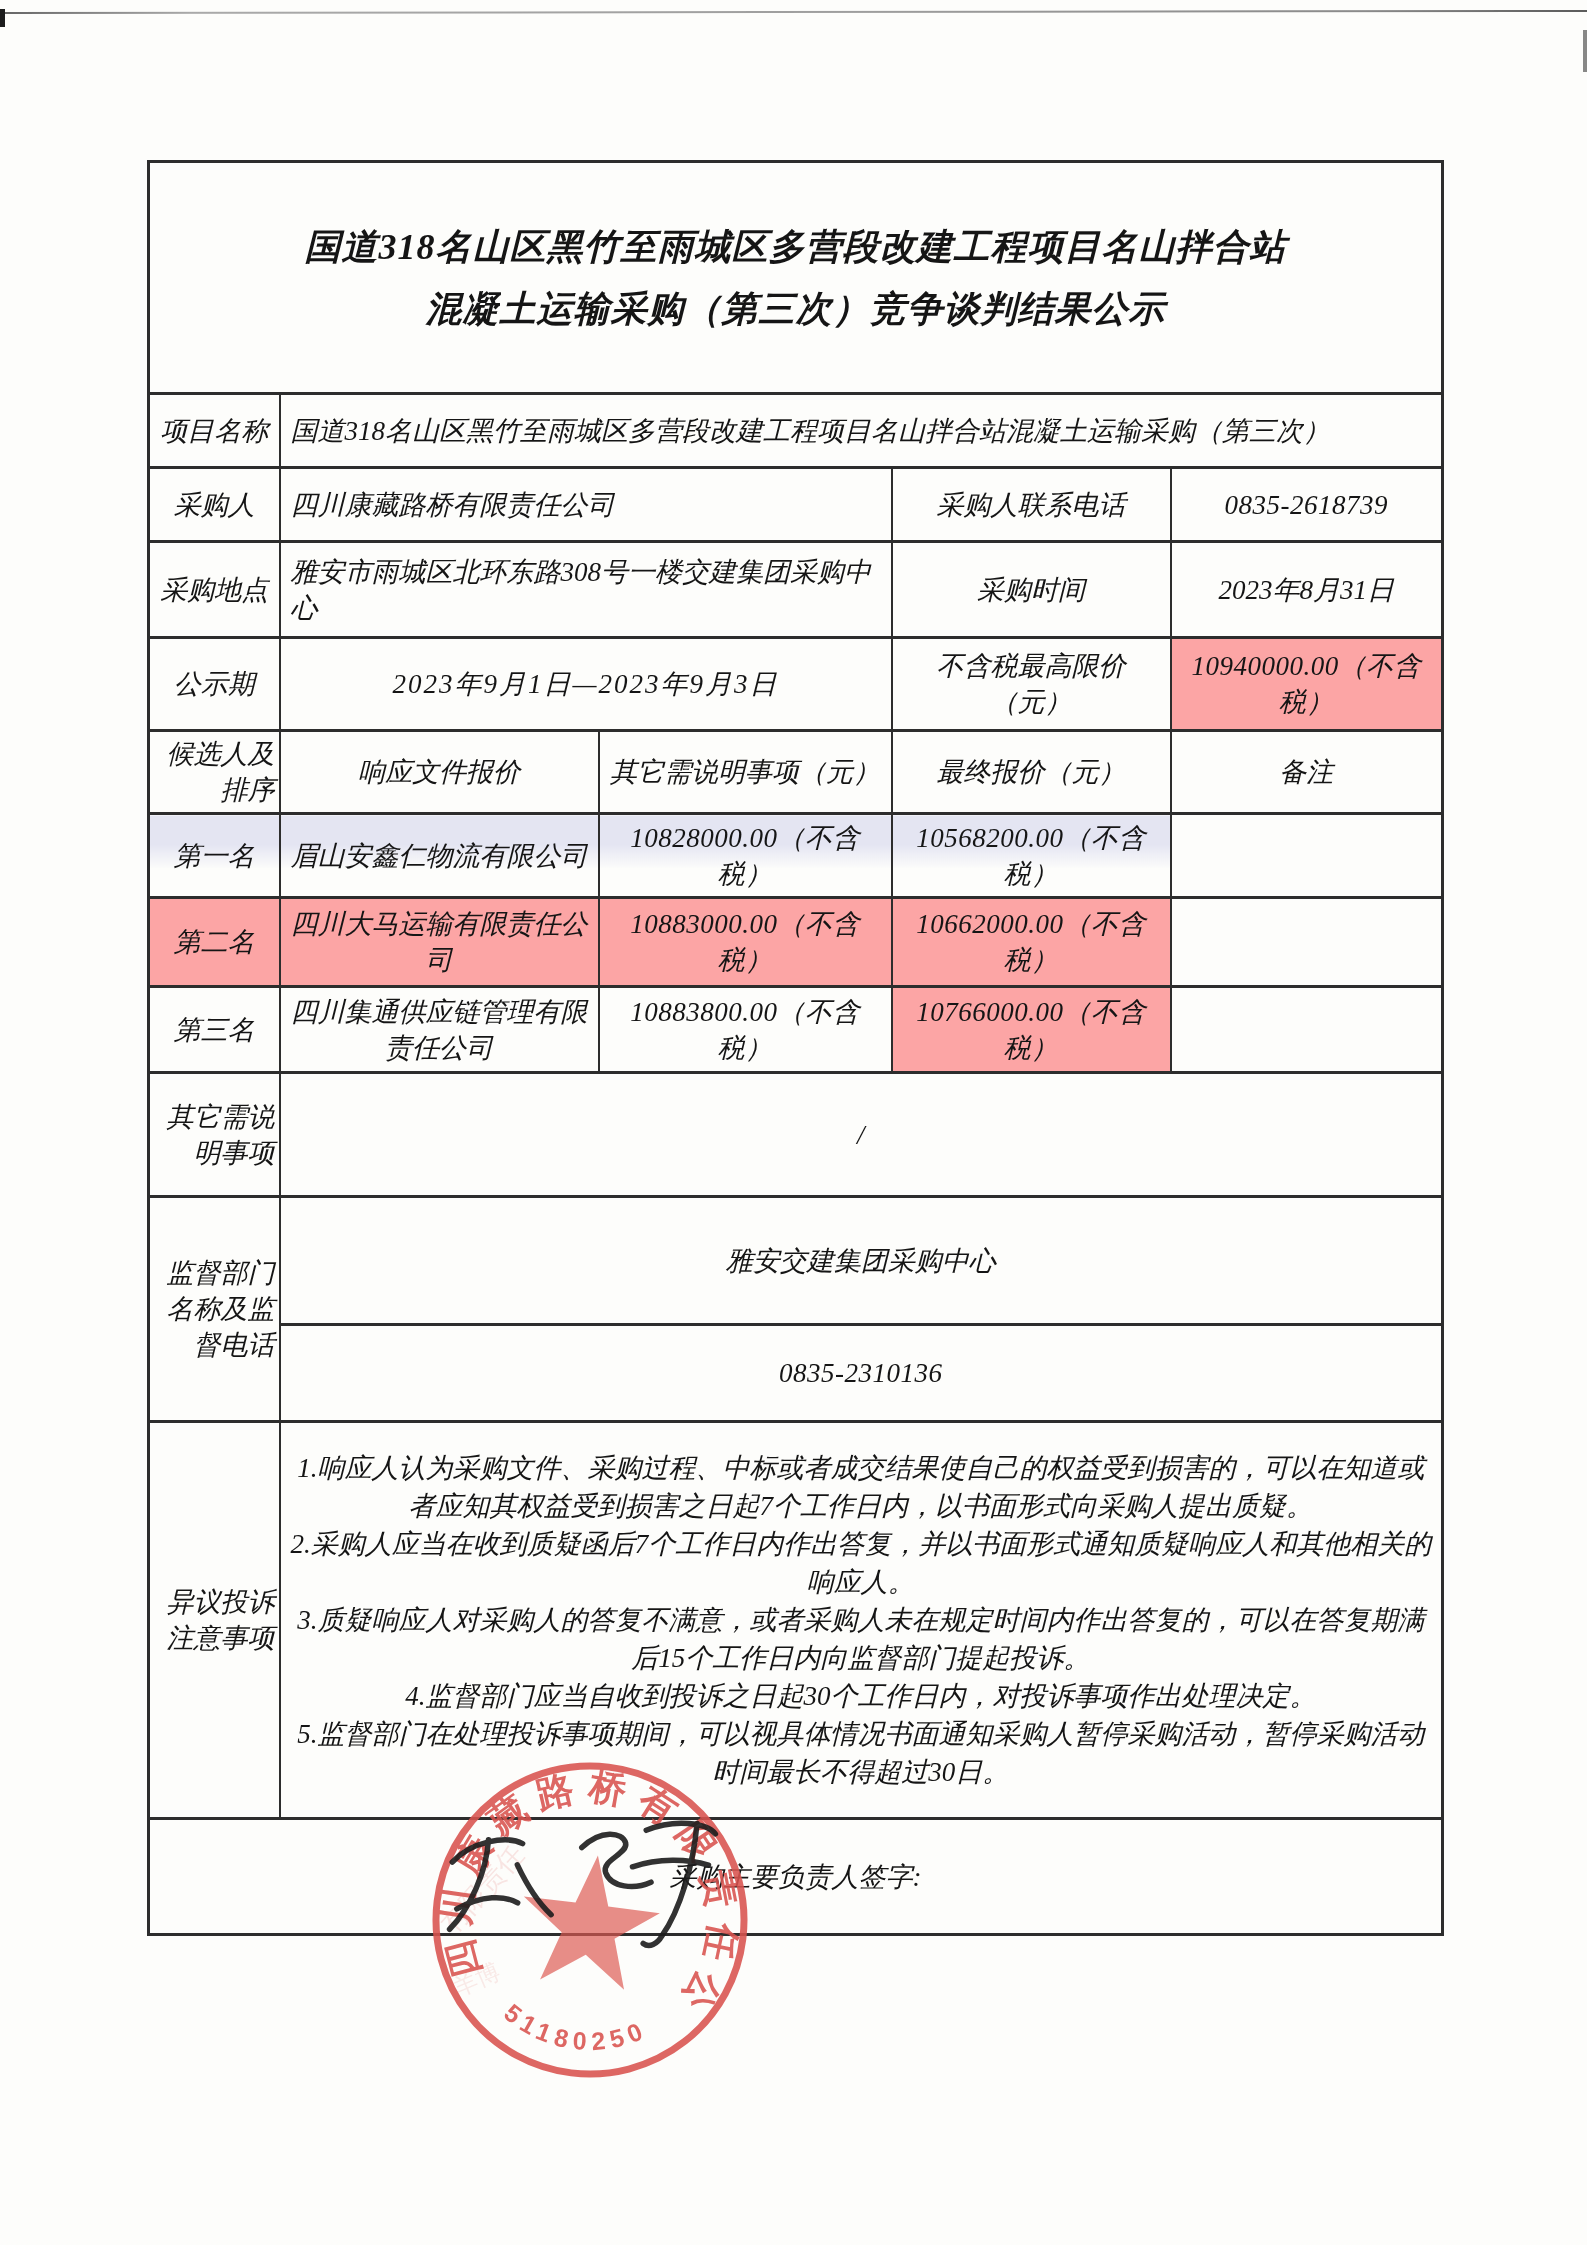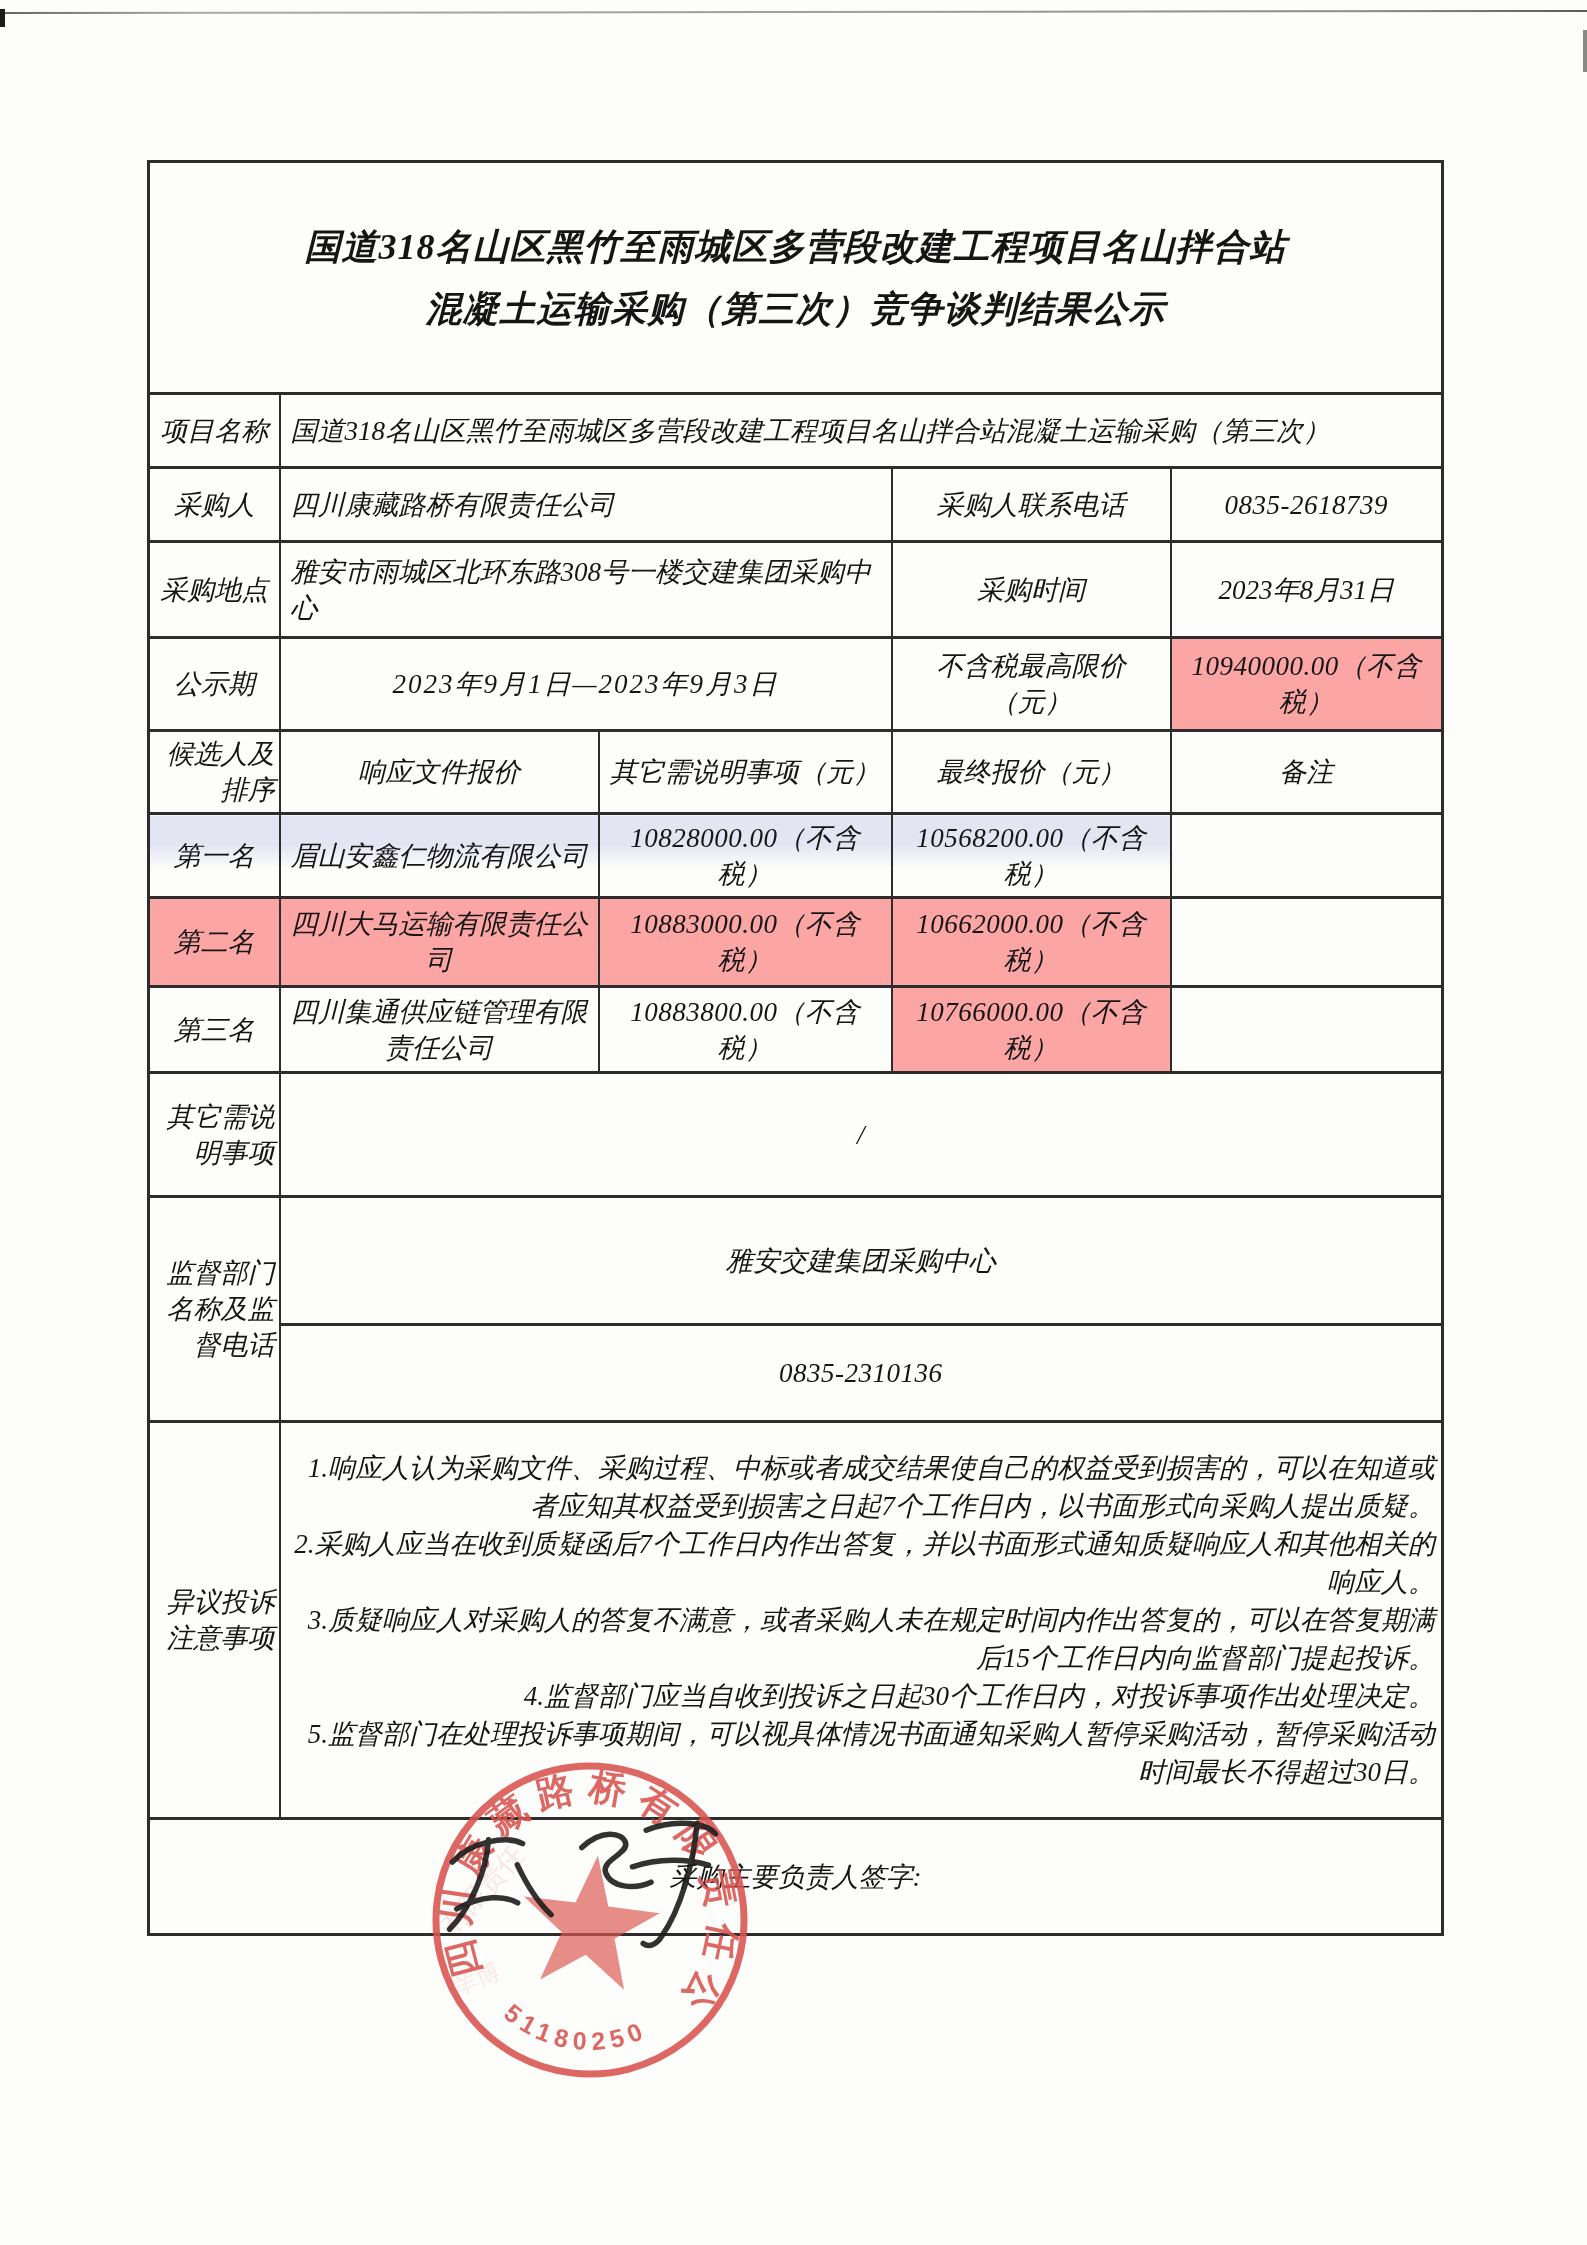--- a/index.html
+++ b/index.html
@@ -36,21 +36,21 @@
   .title-cell{border:none;}
   .title-line{font-size:36px;font-weight:700;line-height:62px;letter-spacing:1px;text-align:center;}
   td.lft{text-align:left;padding-left:10px;}
   td.lbl-left{text-align:right;padding-left:9px;padding-right:4px;}
   .bg-hl{background:#fca5a5;}
   .bg-fade{background:linear-gradient(180deg,#e4e5f2 0%,#e4e5f2 36%,rgba(255,255,255,0) 66%);}
   .num{letter-spacing:0.5px;}
   .pubdate{letter-spacing:2px;margin-left:28px;}
   .maxprice{padding-left:16px;padding-right:16px;}
   .complaint-cell{text-align:left;padding:10px 14px;}
-  .complaint-item{font-size:27px;line-height:38px;text-align:right;}
+  .complaint-item{font-size:27px;line-height:38px;text-align:center;}
   .slash-cell{font-size:30px;}
   .sign-cell{text-align:left;padding-left:12px;font-size:28px;}
 
   .stamp-wrap{position:absolute;left:398px;top:1742px;width:384px;height:434px;pointer-events:none;}
 </style>
 </head>
 <body>
 
 <div class="scan-top-line"></div>
 <div class="scan-corner-left"></div>

